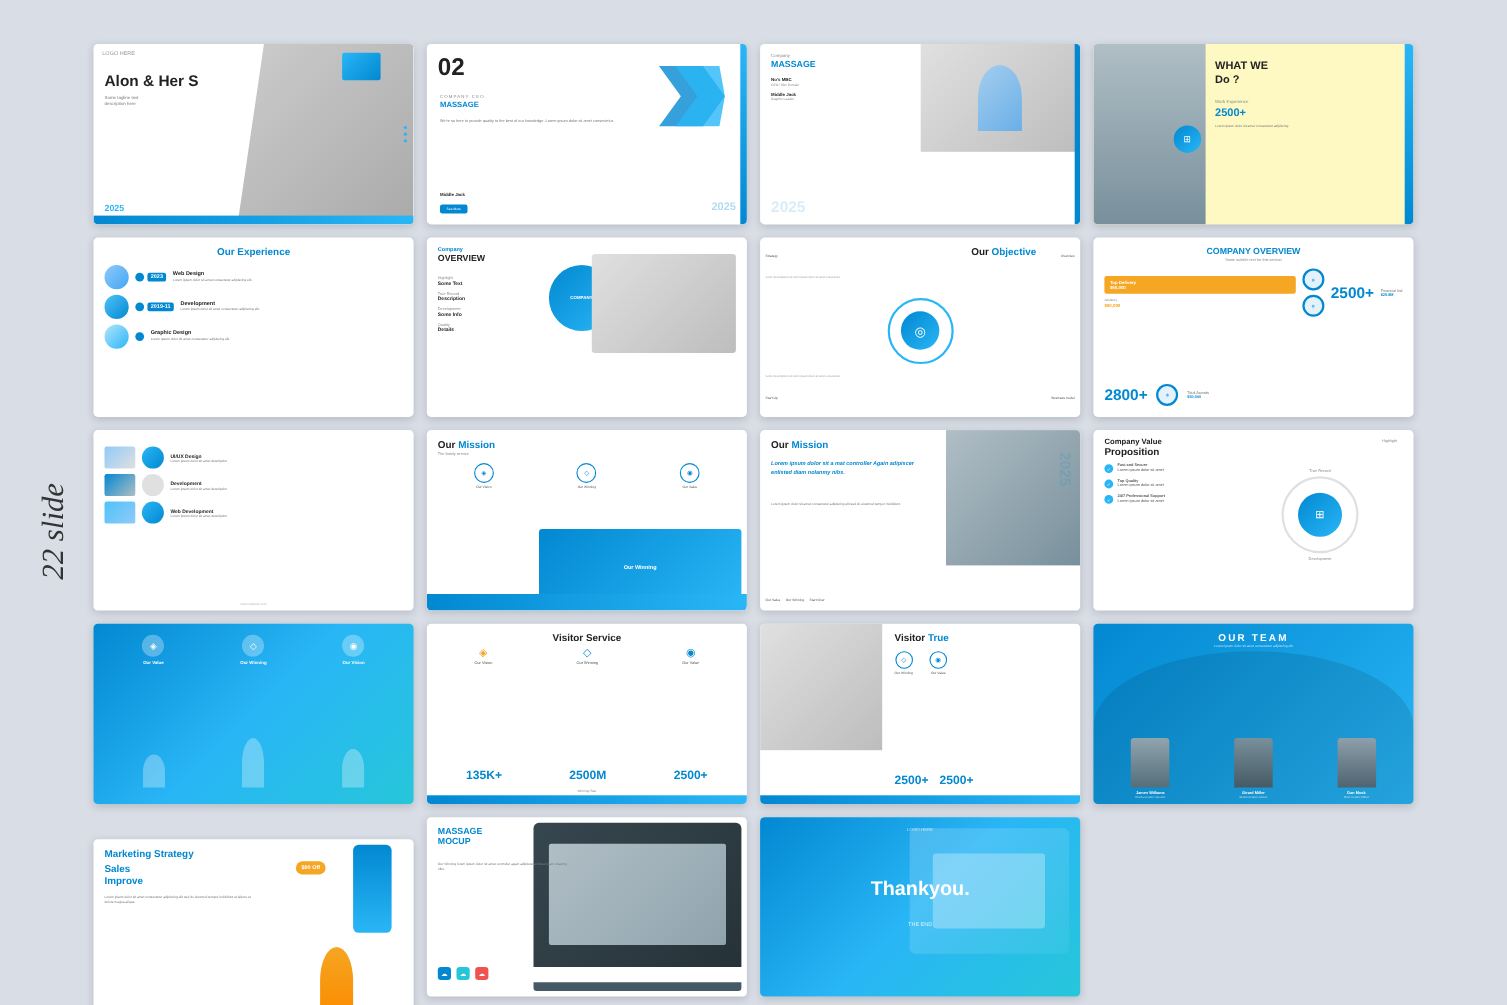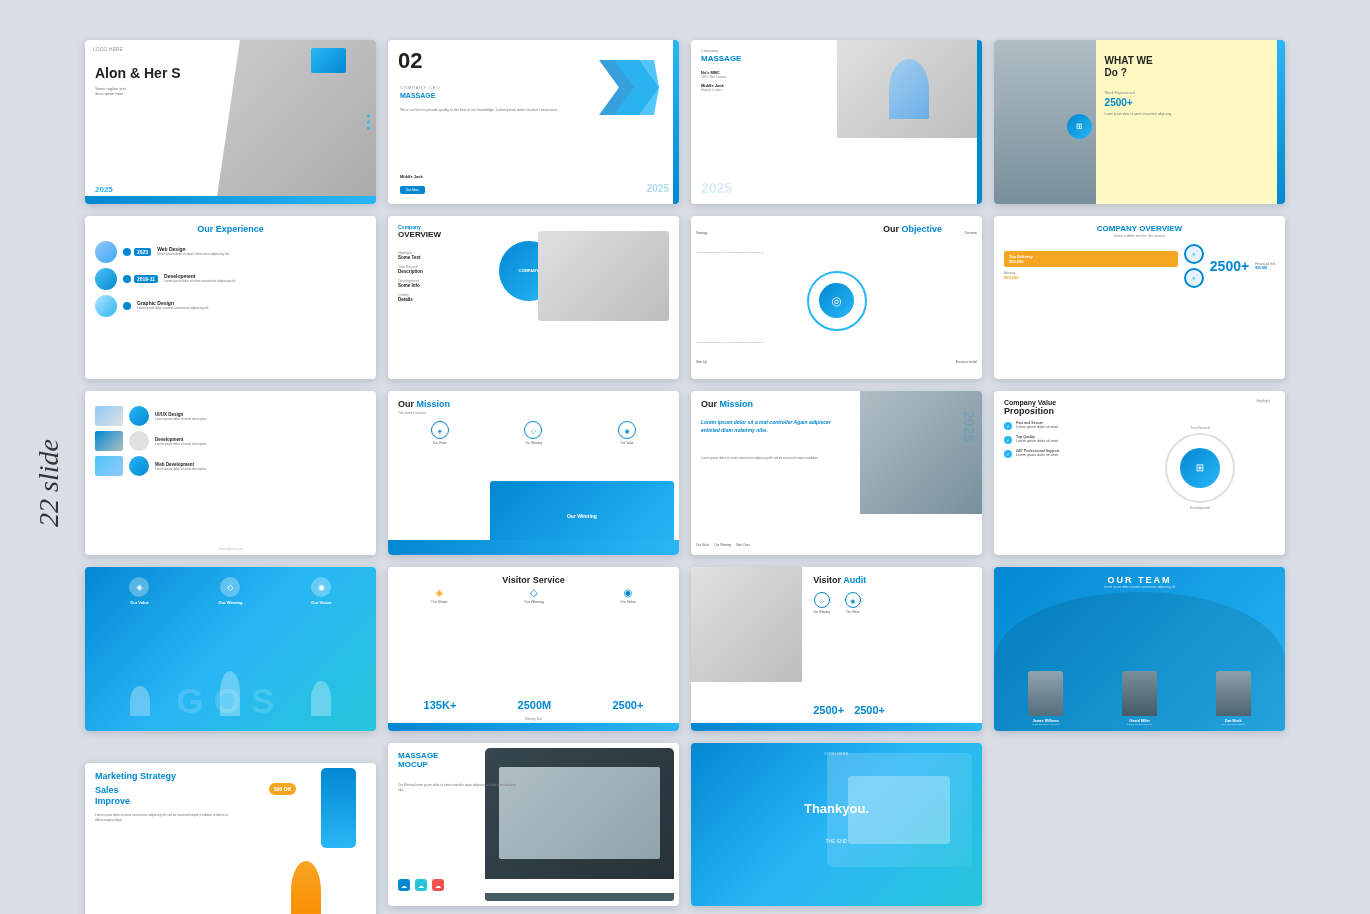--- a/index.html
+++ b/index.html
@@ -622,21 +622,21 @@
     
     .slide-20 {
       background: linear-gradient(135deg, #0288d1, #29b6f6, #26c6da);
     }
     .slide-20 .logo-top {
       position: absolute; top: 8px; left: 50%; transform: translateX(-50%);
       font-size: 4px; color: rgba(255,255,255,0.7); white-space: nowrap;
     }
     .slide-20 .thankyou {
       position: absolute; top: 40%; left: 50%; transform: translate(-50%, -50%);
-      font-size: 13px; font-weight: 900; color: #fff; text-align: right; white-space: nowrap;
+      font-size: 18px; font-weight: 900; color: #fff; text-align: right; white-space: nowrap;
     }
     .slide-20 .tagline {
       position: absolute; top: 58%; left: 50%; transform: translateX(-50%);
       font-size: 5px; color: rgba(255,255,255,0.8); white-space: nowrap;
     }
     .slide-20 .laptop-img {
       position: absolute; right: 10px; top: 10px; width: 50%; height: 70%;
       background: linear-gradient(135deg, rgba(255,255,255,0.2), rgba(255,255,255,0.05));
       border-radius: 5px; display: flex; align-items: center; justify-content: center;
     }
@@ -823,20 +823,28 @@
         <div style="display:flex;flex-direction:column;align-items:center;gap:4px;">
           <div class="circle-stat">◎</div>
           <div class="circle-stat">◎</div>
         </div>
         <div class="stat-right">2500+</div>
         <div style="font-size:3.5px;color:#777;">
           <div>Financial Ind</div>
           <div style="color:#0288d1;font-weight:bold;">$25.8M</div>
         </div>
       </div>
+      <div class="bottom-row">
+        <div class="big-num">2800+</div>
+        <div class="circle-stat">◎</div>
+        <div style="font-size:3.5px;color:#777;">
+          <div>Total Awards</div>
+          <div style="color:#0288d1;font-weight:bold;">$50,000</div>
+        </div>
+      </div>
     </div>
 
     <div class="slide slide-10">
       <div class="steps">
         <div class="step-item">
           <div class="step-img"></div>
           <div class="step-circle"></div>
           <div>
             <div class="step-label">UI/UX Design</div>
             <div class="step-desc">Lorem ipsum dolor sit amet description</div>
@@ -940,21 +948,20 @@
         </div>
         <div class="icon-item">
           <div class="icon-circle-white">◇</div>
           <div class="icon-label">Our Winning</div>
         </div>
         <div class="icon-item">
           <div class="icon-circle-white">◉</div>
           <div class="icon-label">Our Vision</div>
         </div>
       </div>
-      <div class="big-letters">GOS</div>
       <div class="figures">
         <div class="figure-shape" style="height:30px;"></div>
         <div class="figure-shape" style="height:45px;"></div>
         <div class="figure-shape" style="height:35px;"></div>
       </div>
     </div>
 
     <div class="slide slide-15">
       <div class="vs-title">Visitor Service</div>
       <div class="icons-row">
@@ -985,21 +992,21 @@
           <div class="stat-label"></div>
         </div>
       </div>
       <div class="bottom-text">Winning Star</div>
       <div class="bottom-bar-blue"></div>
     </div>
 
     <div class="slide slide-16">
       <div class="img-left"></div>
       <div class="va-title">
-        Visitor <span>Audit</span>
+        Visitor <span>True</span>
       </div>
       <div class="icons-col">
         <div class="icon-col-item">
           <div class="icon-c">◇</div>
           <div class="icon-c-label">Our Winning</div>
         </div>
         <div class="icon-col-item">
           <div class="icon-c">◉</div>
           <div class="icon-c-label">Our Value</div>
         </div>

